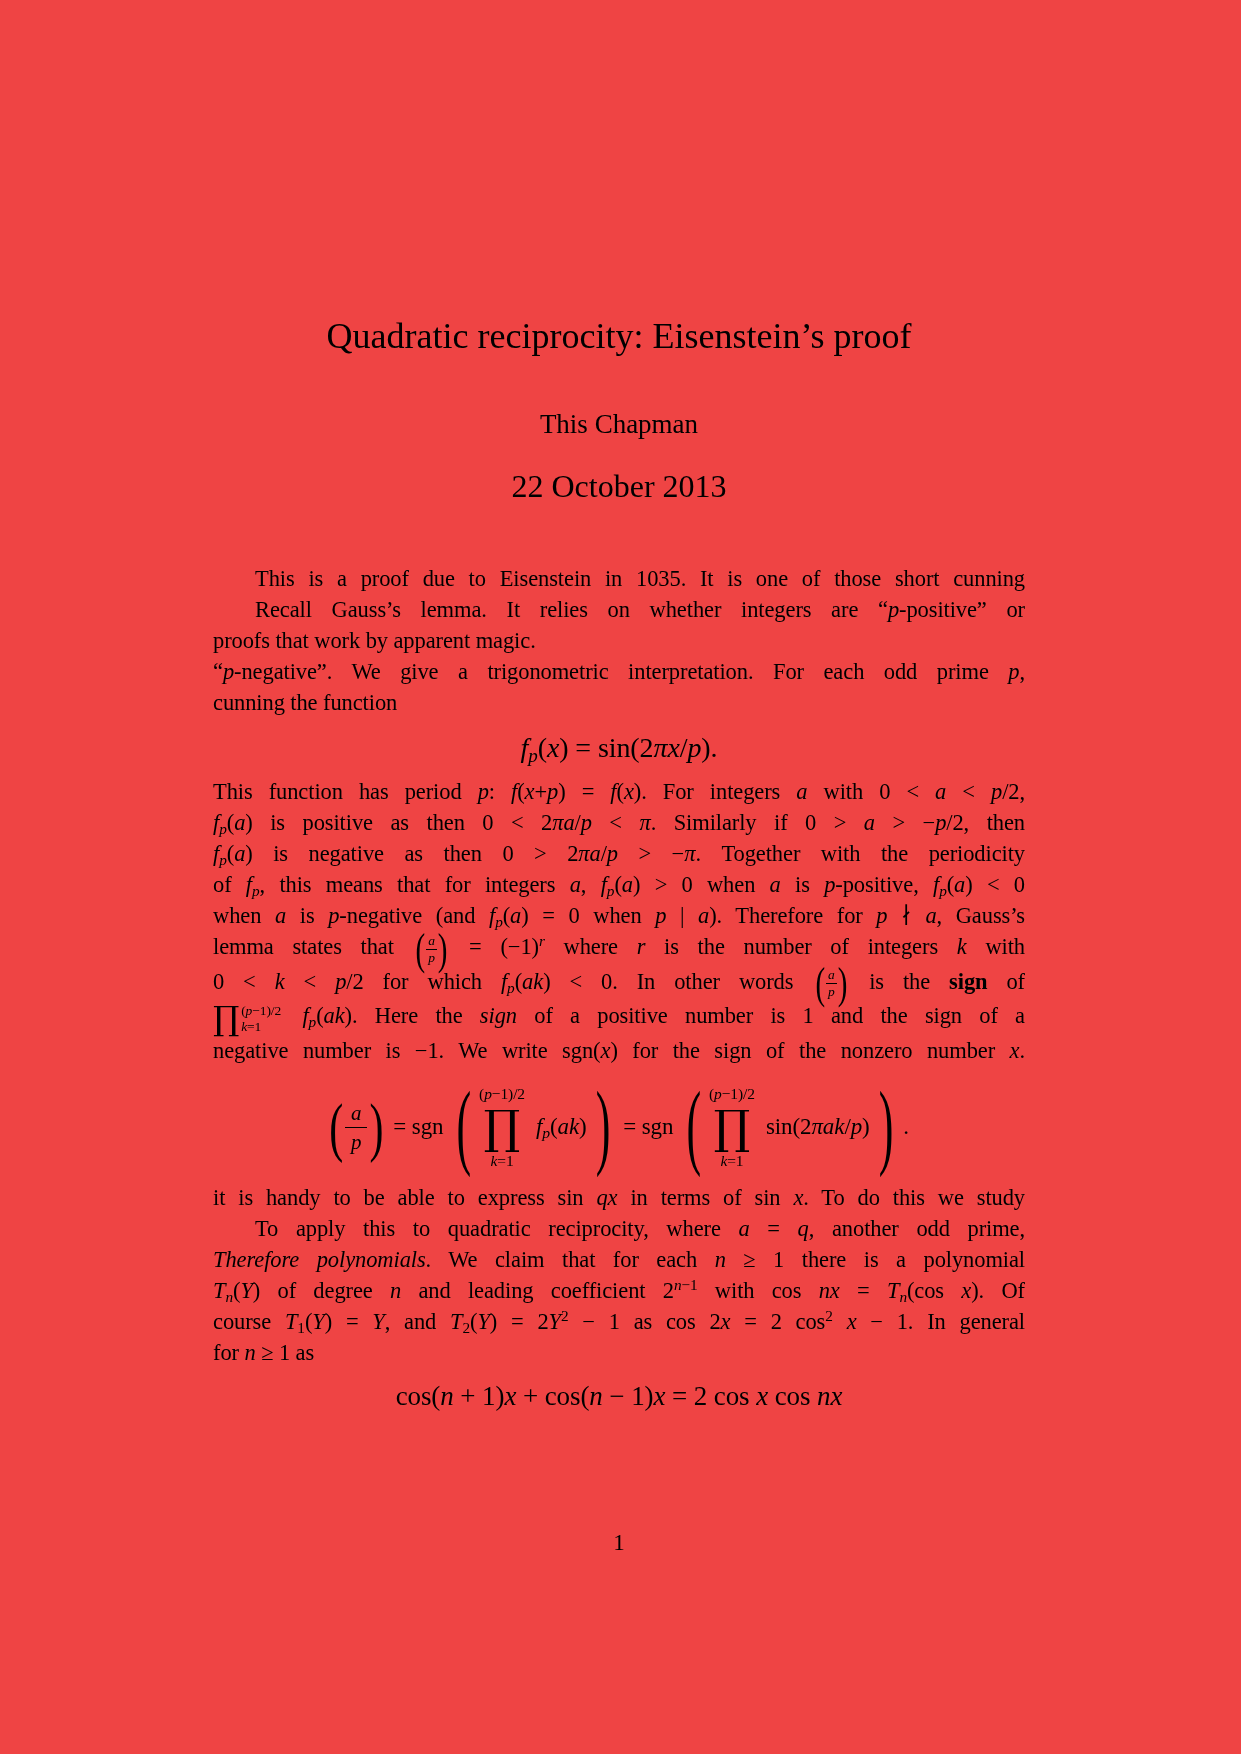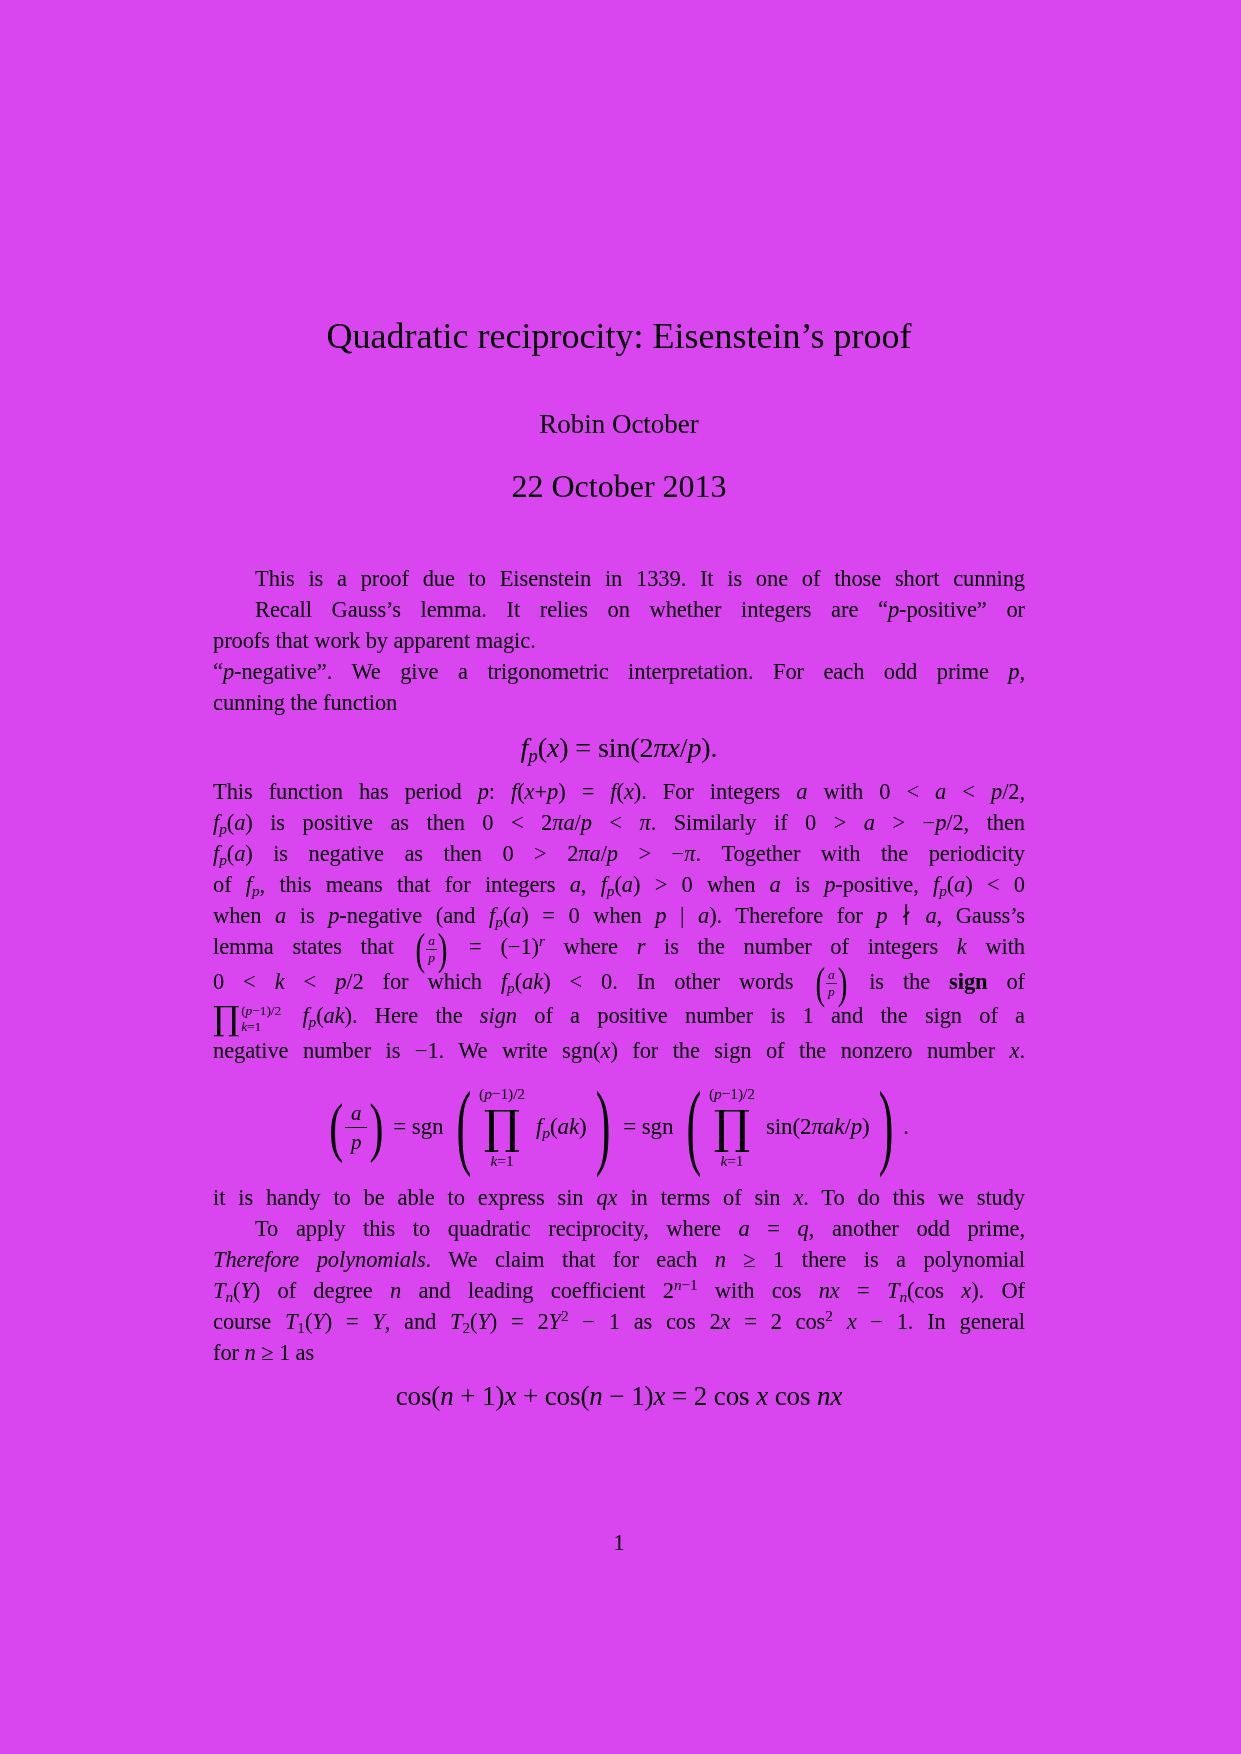--- a/index.html
+++ b/index.html
@@ -1,16 +1,16 @@
 <!DOCTYPE html>
 <html><head>
 <meta charset="utf-8">
 <style>
   html,body{margin:0;padding:0;background:#ffffff;}
-  .page{position:relative;width:1241px;height:1754px;background:#d946ef;color:#000;
+  .page{position:relative;width:1241px;height:1754px;background:#ef4444;color:#000;
         font-family:"Liberation Serif","DejaVu Serif","DejaVu Sans",serif;overflow:hidden;}
   .content{position:absolute;left:213px;top:316px;width:812px;}
   .title{margin:0;font-size:36px;font-weight:normal;text-align:center;line-height:1.15;}
   .author{margin-top:52px;font-size:27px;text-align:center;}
   .date{margin-top:28px;font-size:32px;text-align:center;}
   .bodytext{margin-top:58px;font-size:22.5px;letter-spacing:-0.1px;}
   .line{line-height:31px;text-align:justify;text-align-last:justify;}
   .line.last{text-align-last:left;}
   .line.ind{text-indent:42px;}
   i{font-style:italic;}
@@ -46,26 +46,26 @@
   .prod-i .plims{display:inline-flex;flex-direction:column;font-size:13.5px;line-height:1.2;margin-left:2px;}
   .footer{position:absolute;top:1530px;left:213px;width:812px;text-align:center;font-size:23px;}
 </style>
 </head>
 <body>
 
 <div class="page">
   <div class="content">
 
     <h1 class="title">Quadratic reciprocity: Eisenstein’s proof</h1>
-    <div class="author">Robin October</div>
+    <div class="author">This Chapman</div>
     <div class="date">22 October 2013</div>
 
     <div class="bodytext">
 
-      <div class="line ind">This is a proof due to Eisenstein in 1339.  It is one of those short cunning</div>
+      <div class="line ind">This is a proof due to Eisenstein in 1035.  It is one of those short cunning</div>
       <div class="line ind">Recall Gauss’s lemma.  It relies on whether integers are “<i>p</i>-positive” or</div>
 
       <div class="line last">proofs that work by apparent magic.</div>
       <div class="line">“<i>p</i>-negative”.  We give a trigonometric interpretation.  For each odd prime <i>p</i>,</div>
       <div class="line last">cunning the function</div>
 
       <div class="disp disp1"><i>f</i><sub><i>p</i></sub>(<i>x</i>) = sin(2<i>πx</i>/<i>p</i>).</div>
 
       <div class="line">This function has period <i>p</i>: <i>f</i>(<i>x</i>+<i>p</i>) = <i>f</i>(<i>x</i>).  For integers <i>a</i> with 0 &lt; <i>a</i> &lt; <i>p</i>/2,</div>
       <div class="line"><i>f</i><sub><i>p</i></sub>(<i>a</i>) is positive as then 0 &lt; 2<i>πa</i>/<i>p</i> &lt; <i>π</i>.  Similarly if 0 &gt; <i>a</i> &gt; −<i>p</i>/2, then</div>

